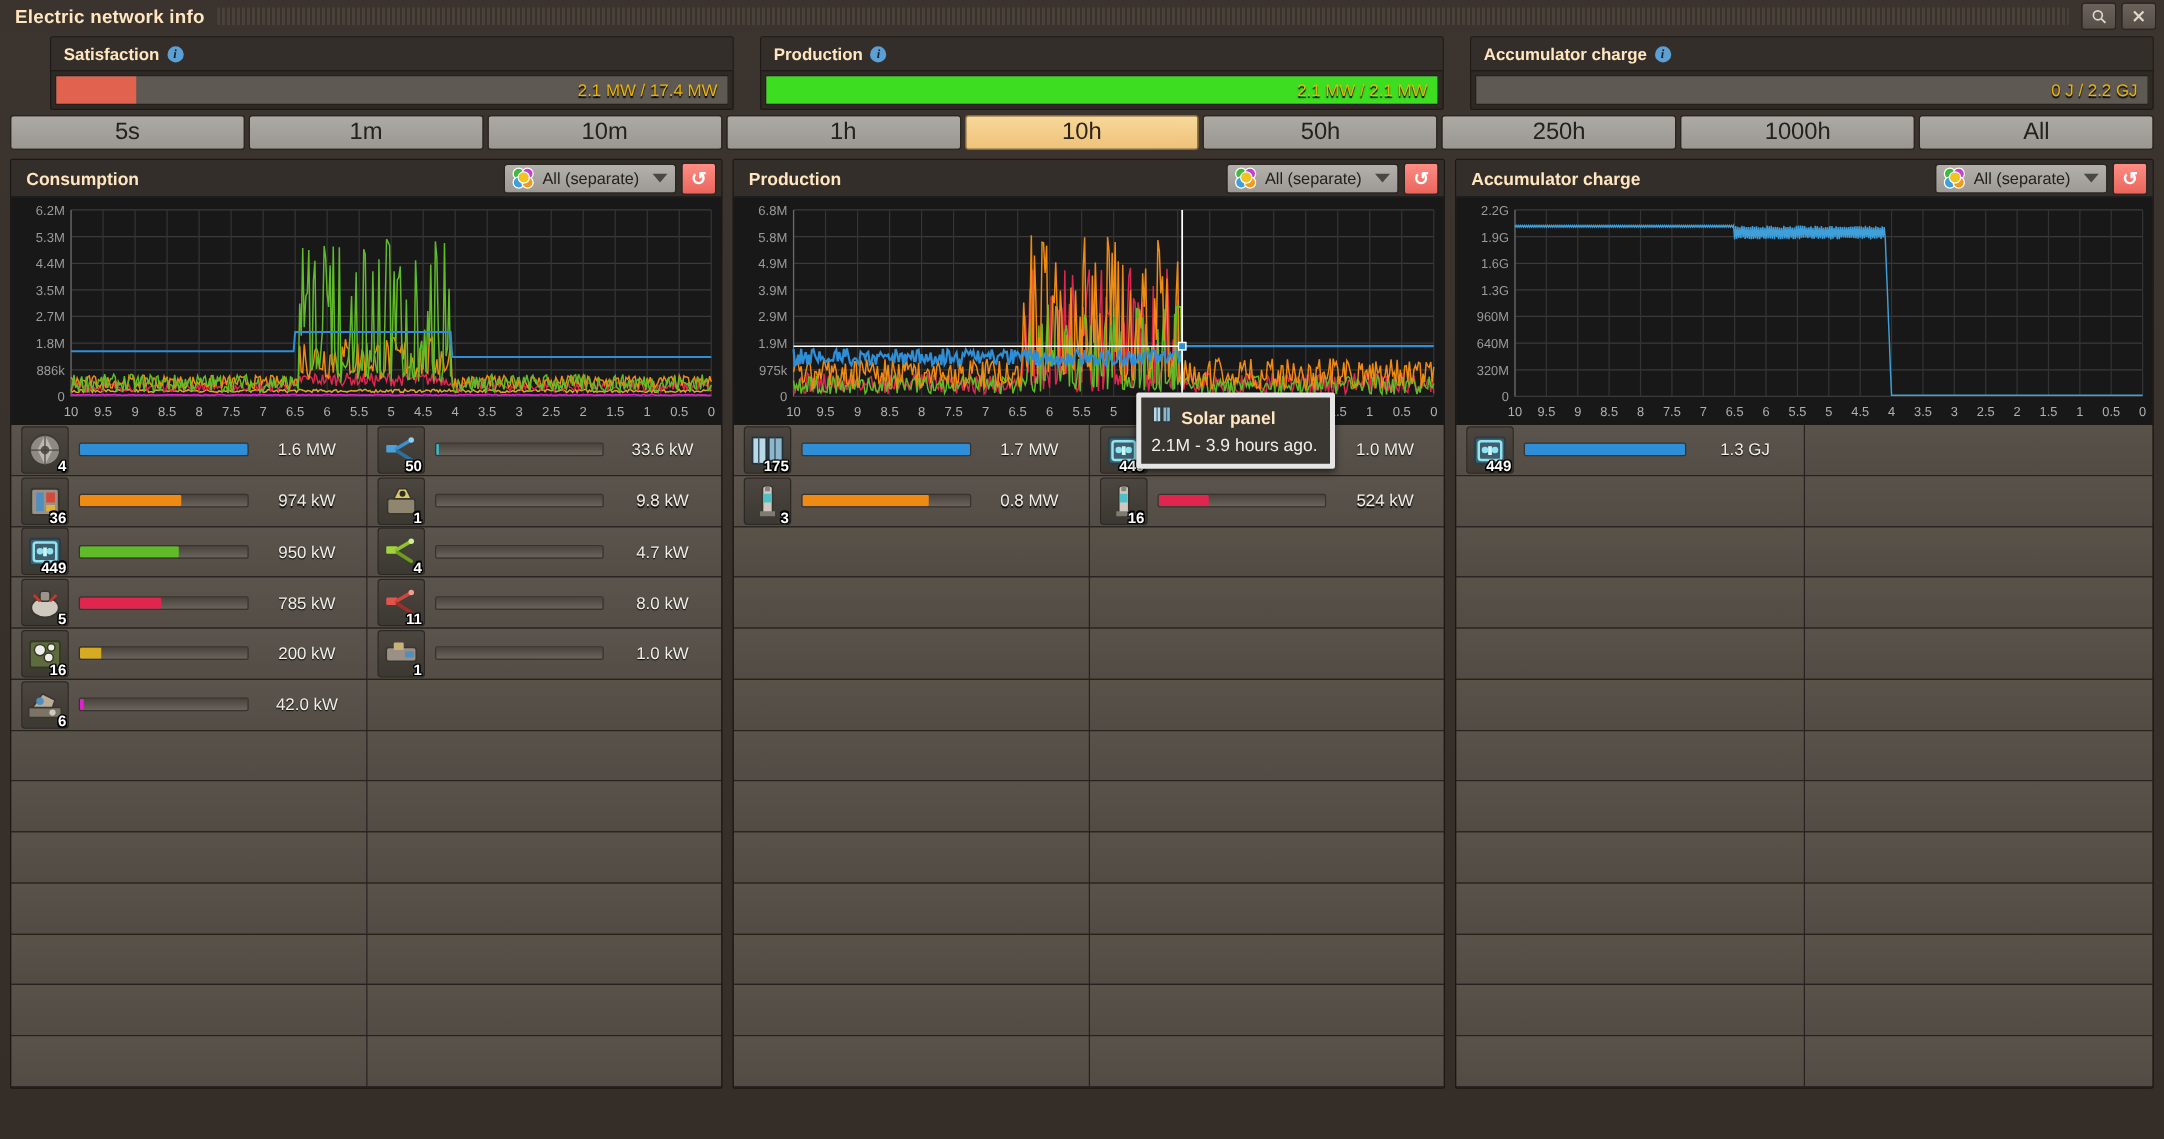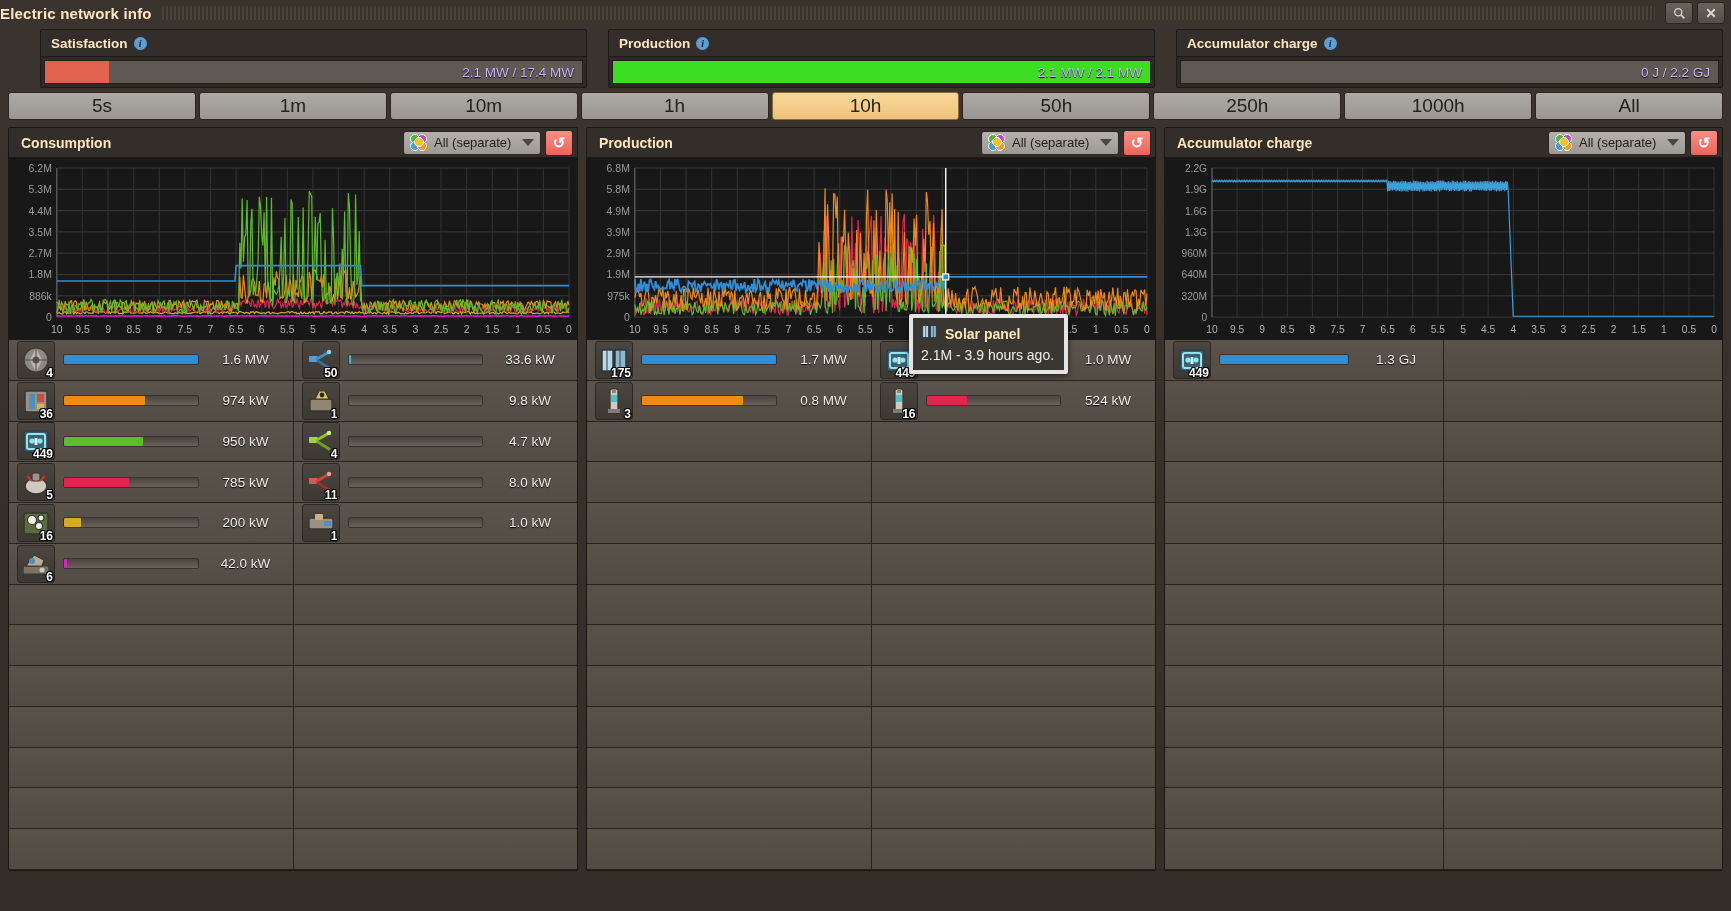--- a/index.html
+++ b/index.html
@@ -10,20 +10,21 @@
     overflow: hidden;
   }
   body {
     background: linear-gradient(#3c342e, #342d28);
   }
 
   
   .titlebar {
     height: 26px; position: relative;
     display: flex; align-items: center;
+    padding-left: 12px;
     background: #3b342e;
   }
   .title-text {
     color: #ffe6c0; font-size: 15px; font-weight: bold;
     letter-spacing: .2px; white-space: nowrap;
   }
   .drag-area {
     flex: 1; height: 14px; margin: 0 10px;
     background-image: repeating-linear-gradient(
       to right, #4b433c 0px, #4b433c 2px, #393229 2px, #393229 4px);
@@ -74,21 +75,21 @@
   .sc-bar {
     flex: 1; margin: 3px; position: relative;
     background: #5e5952;
     border: 1px solid #24201c;
     display: flex; align-items: center;
     overflow: hidden;
   }
   .sc-fill { position: absolute; left: 0; top: 0; bottom: 0; }
   .sc-val {
     position: absolute; right: 8px;
-    color: #c4b5fd; font-size: 13.5px;
+    color: #eab308; font-size: 13.5px;
     text-shadow: 0 1px 1px #000;
   }
 
   
   .tabs {
     display: flex; gap: 3px;
     padding: 4px 8px 4px 8px;
   }
   .tab {
     flex: 1; height: 28px;

